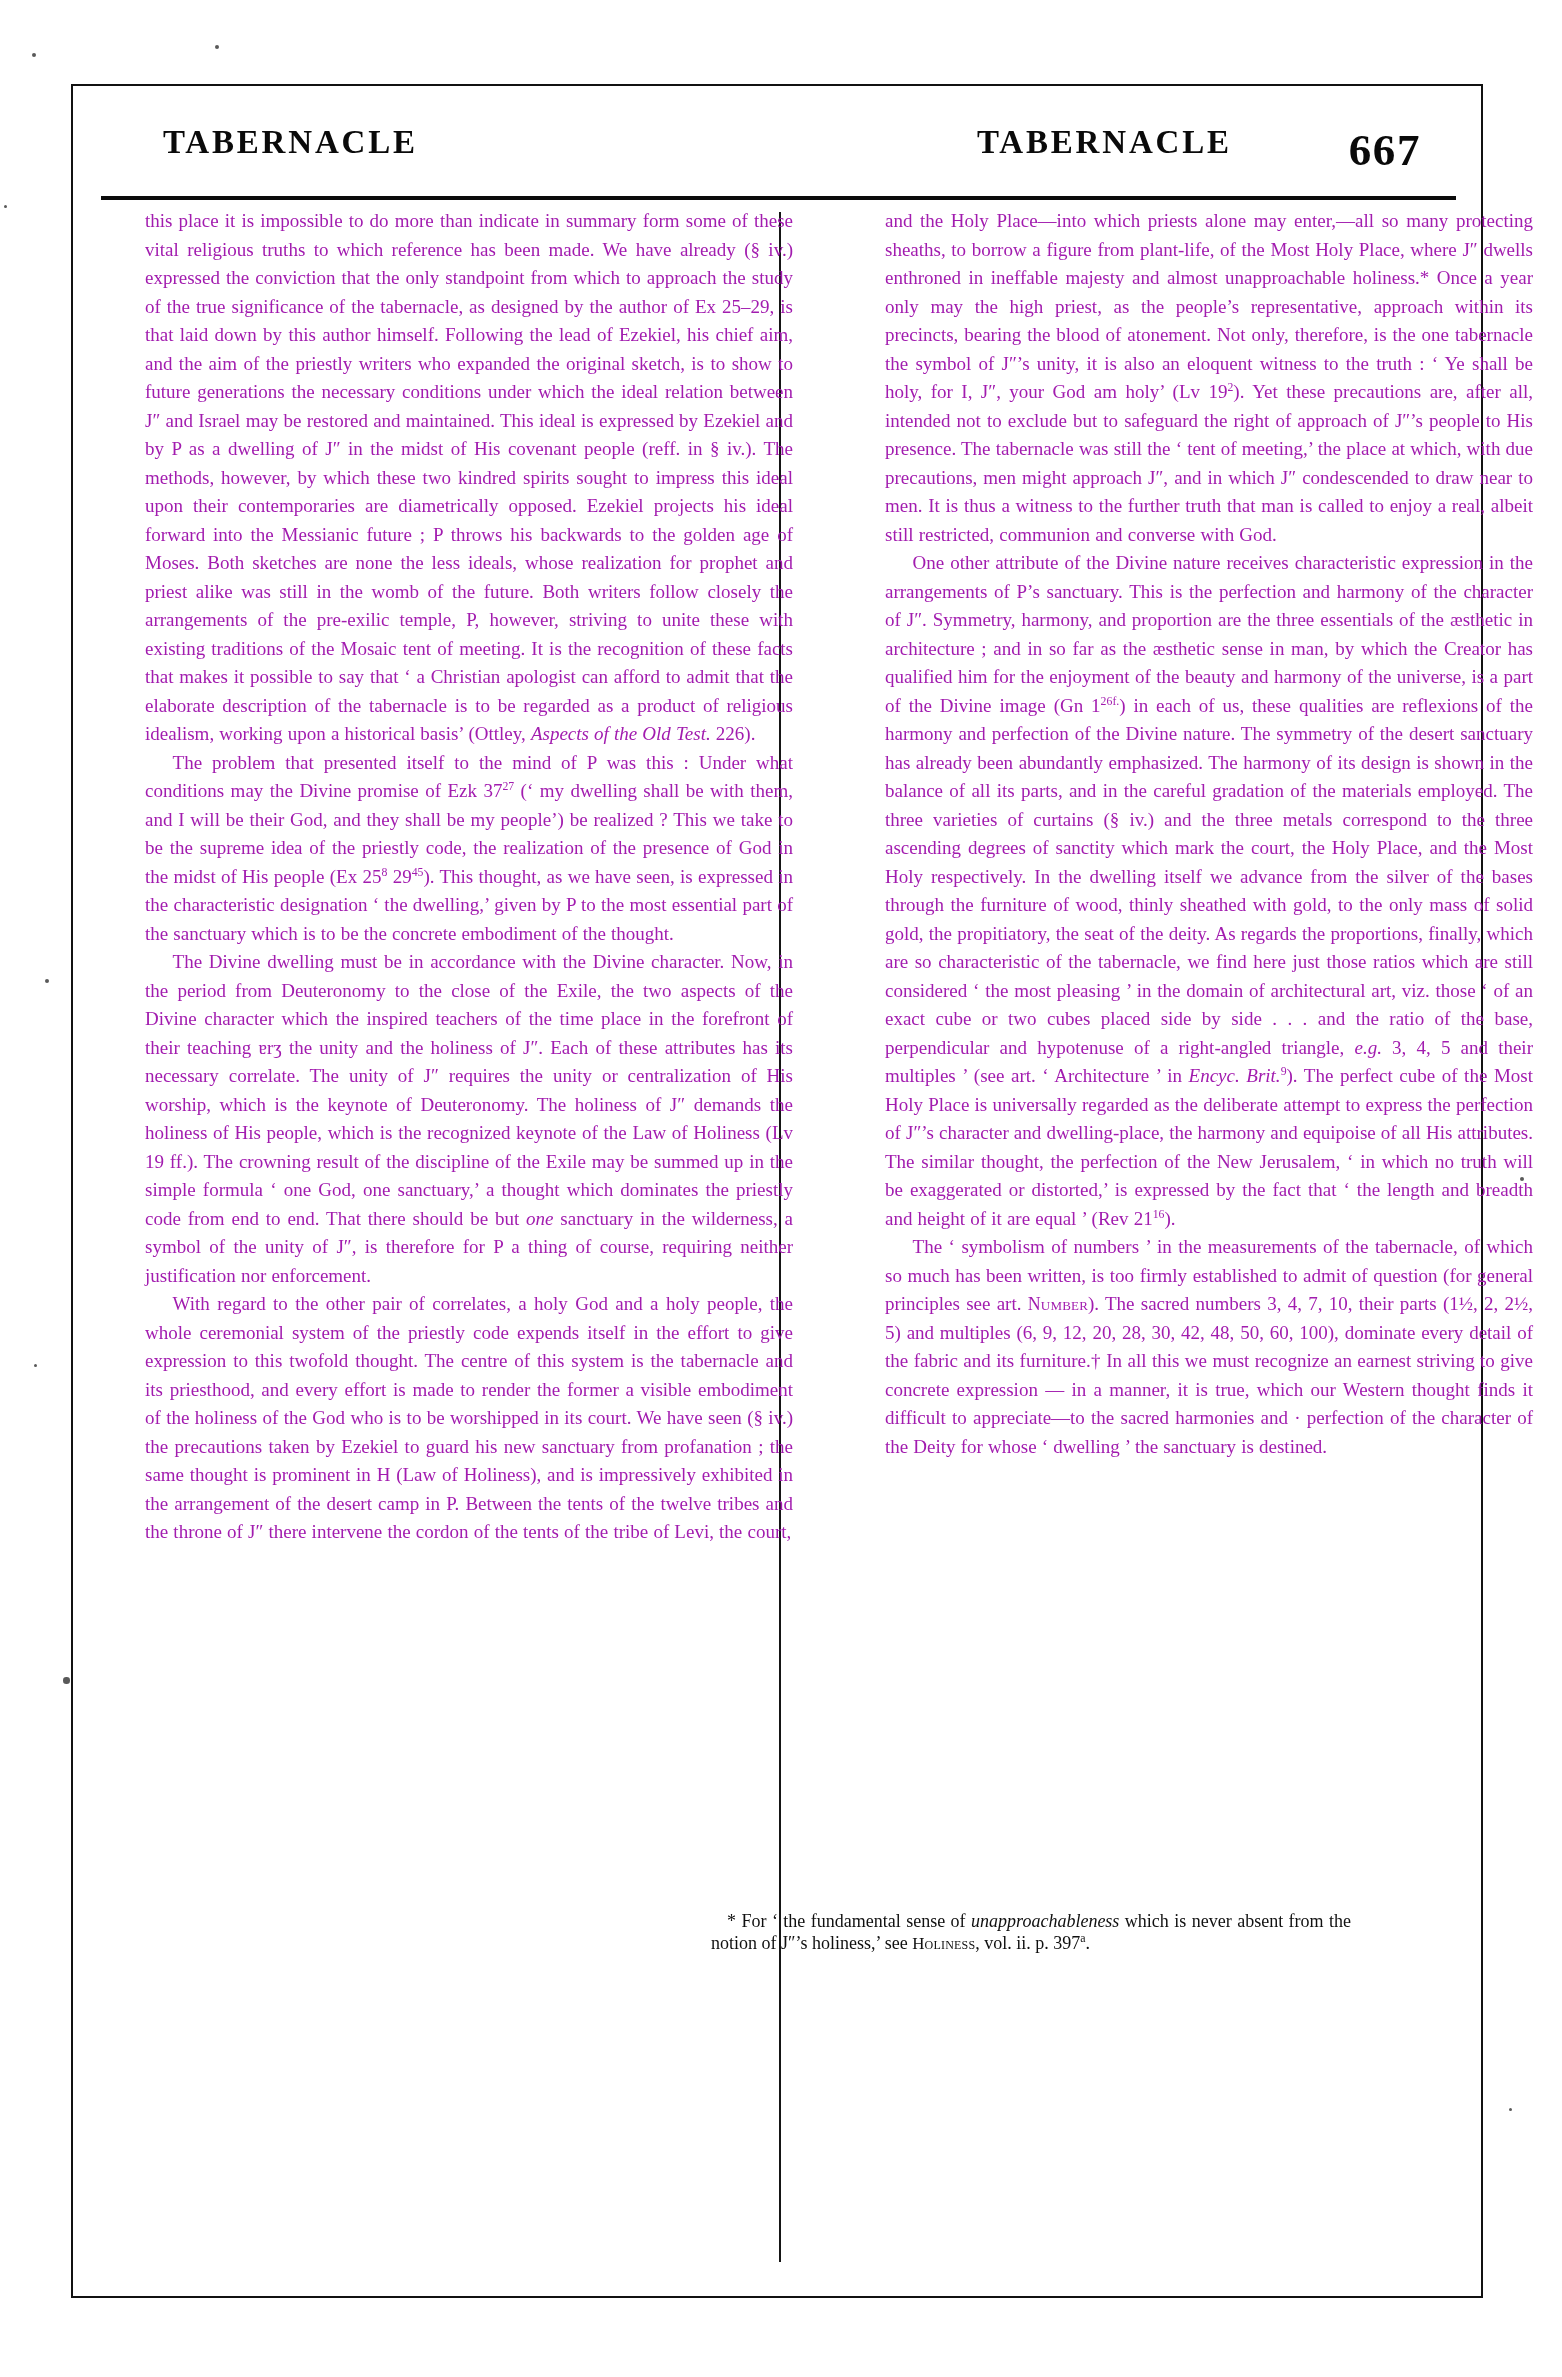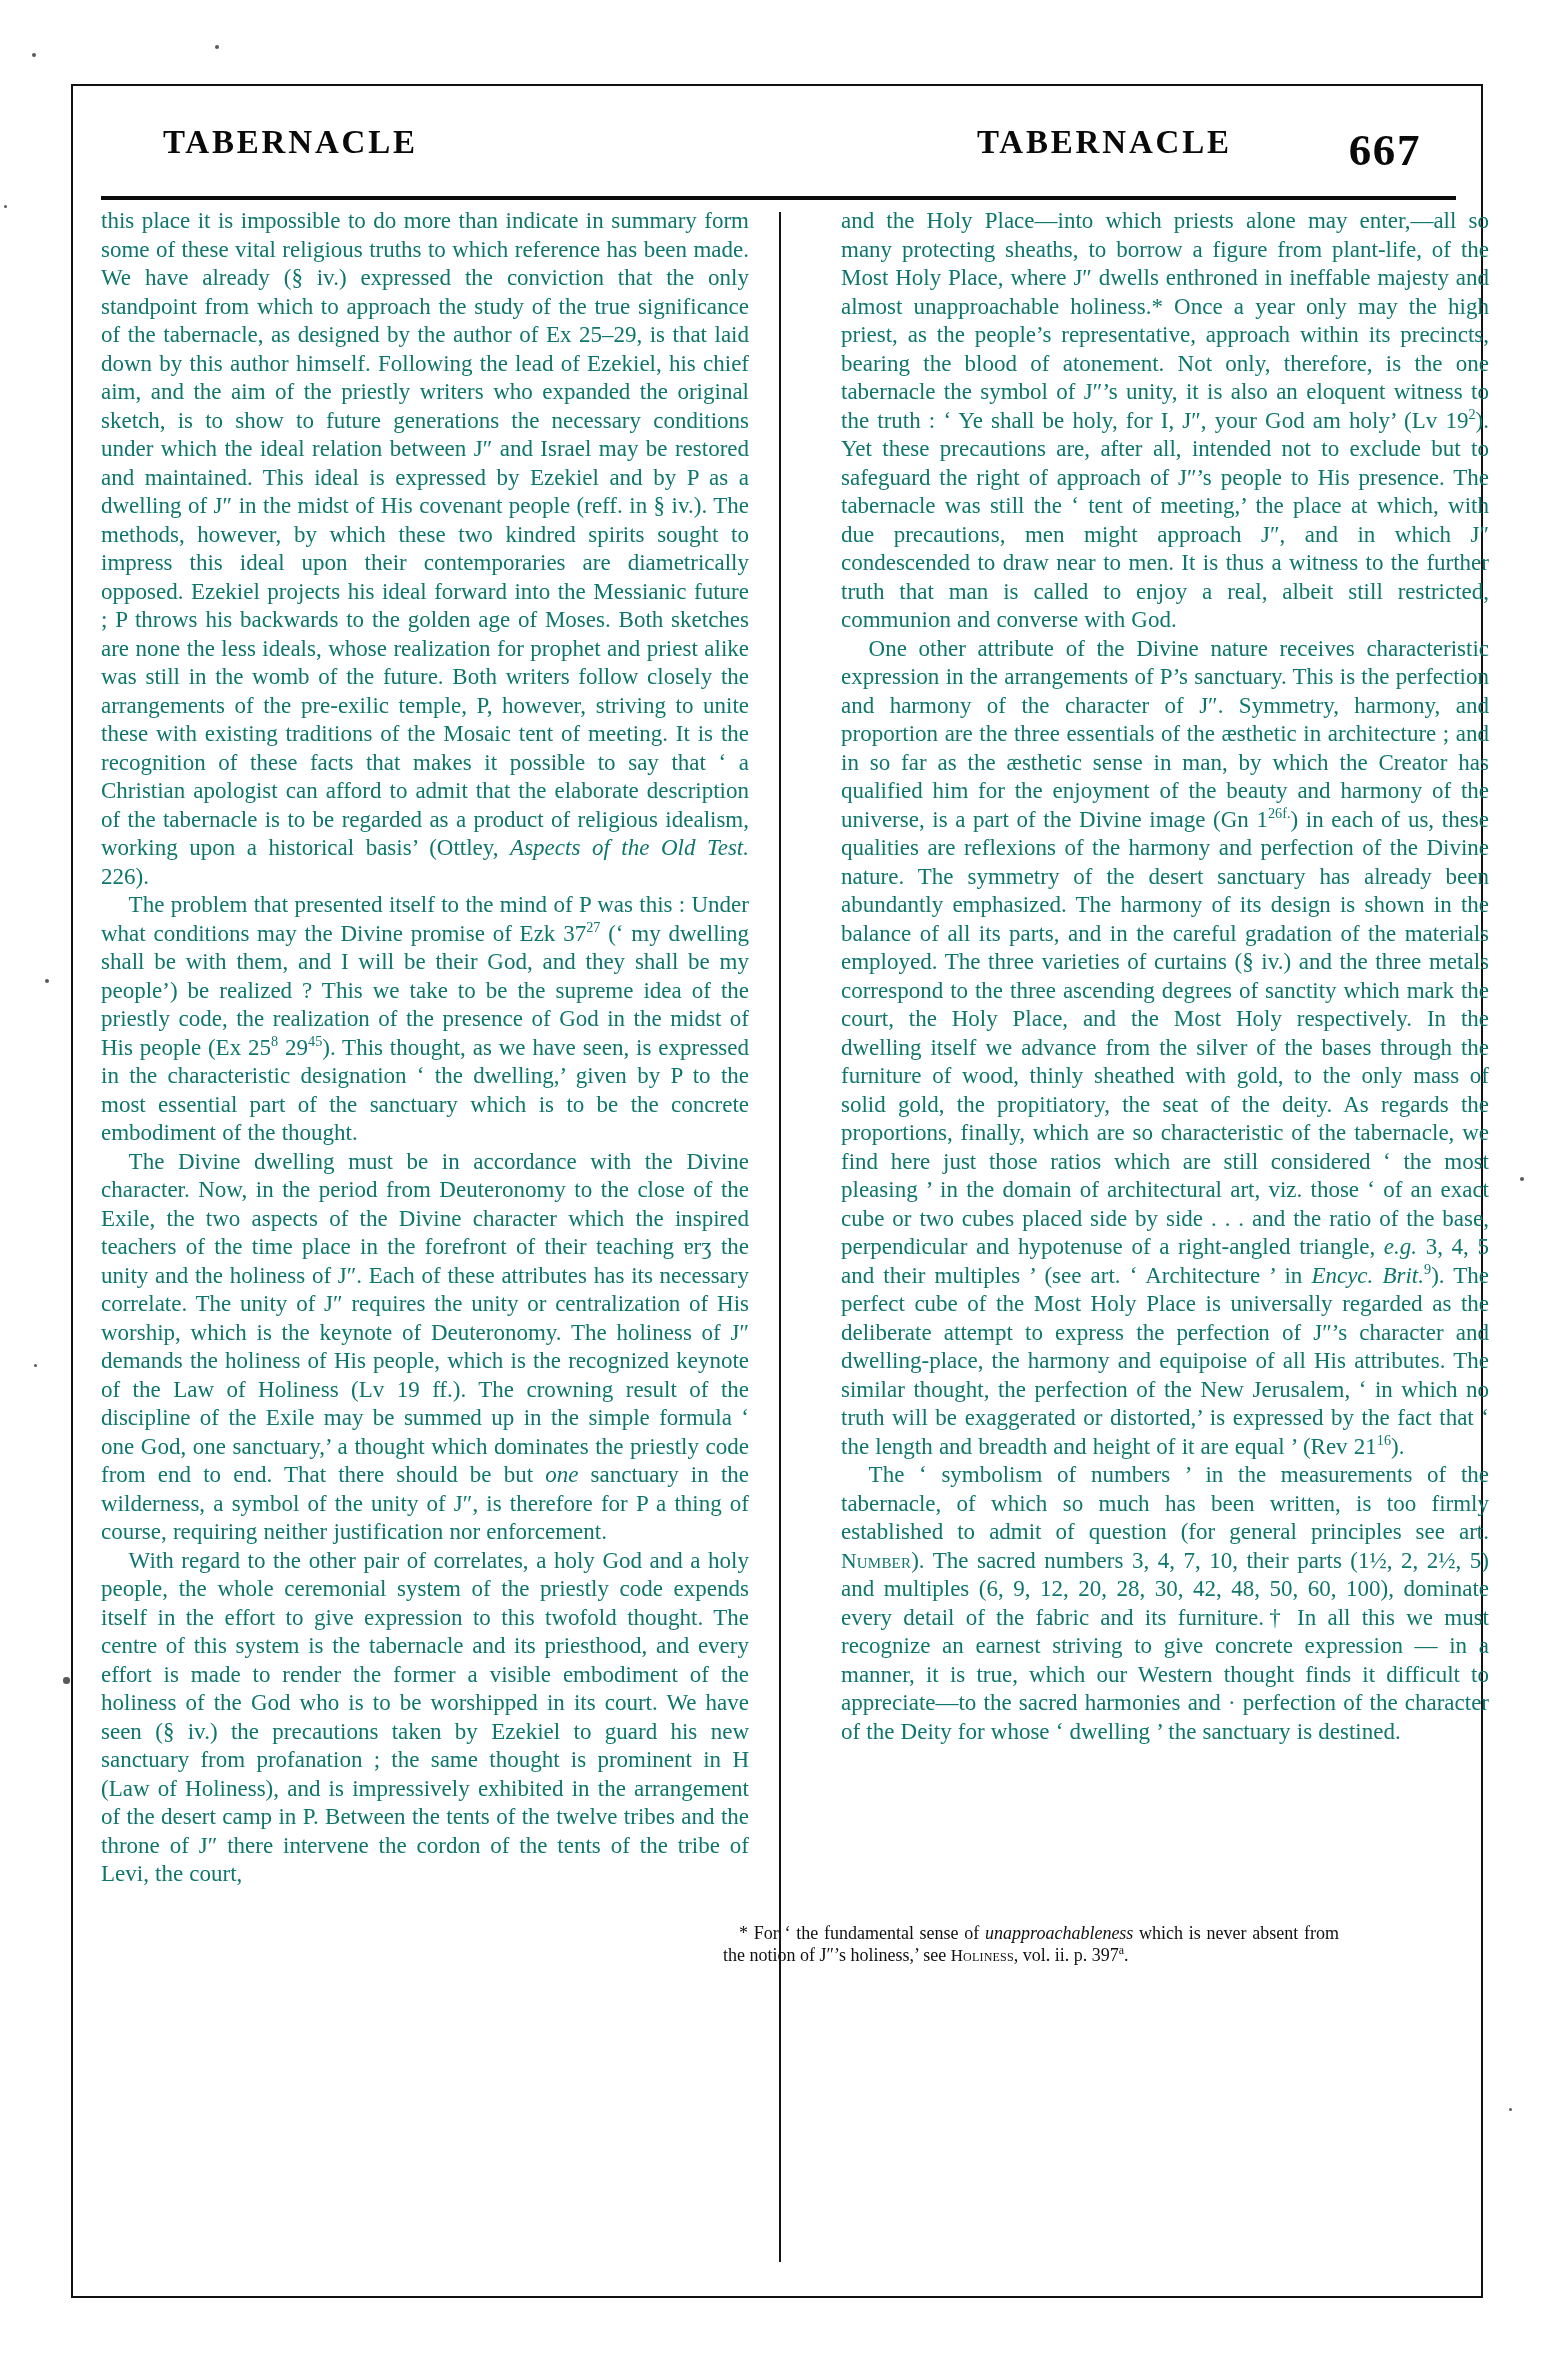--- a/index.html
+++ b/index.html
@@ -88,28 +88,29 @@
   }
   .col {
     position: absolute;
     top: 0;
     width: 648px;
   }
   .col-left  { left: 0px; }
   .col-right { left: 740px; }
 
   .body-text {
-    font-size: 23px;
+    font-size: 19px;
     line-height: 28.5px;
     text-align: justify;
     text-justify: inter-word;
     -webkit-hyphens: none;
     hyphens: none;
     word-spacing: 0.4px;
-    color: #0f766e;
+    color: #a21caf;
+    margin-left: 44px;
   }
   .body-text p {
     margin: 0;
     text-indent: 27.6px;
   }
   .body-text p.noindent { text-indent: 0; }
 
   i, .ital { font-style: italic; }
   .sc {
     font-variant: small-caps;
@@ -126,21 +127,21 @@
     position: absolute;
     left: 707px;
     width: 648px;
     top: 1906px;
     font-size: 18px;
     line-height: 22px;
     text-align: justify;
     color: #101010;
   }
   .footnotes p {
-    margin: 16px;
+    margin: 4px;
     text-indent: 16px;
   }
   .footnotes .sc { font-variant: small-caps; letter-spacing: 0.2px; }
   .footnotes sup { font-size: 0.66em; vertical-align: 0.6em; }
 </style>
 </head>
 <body>
 
 <div class="page">
 

